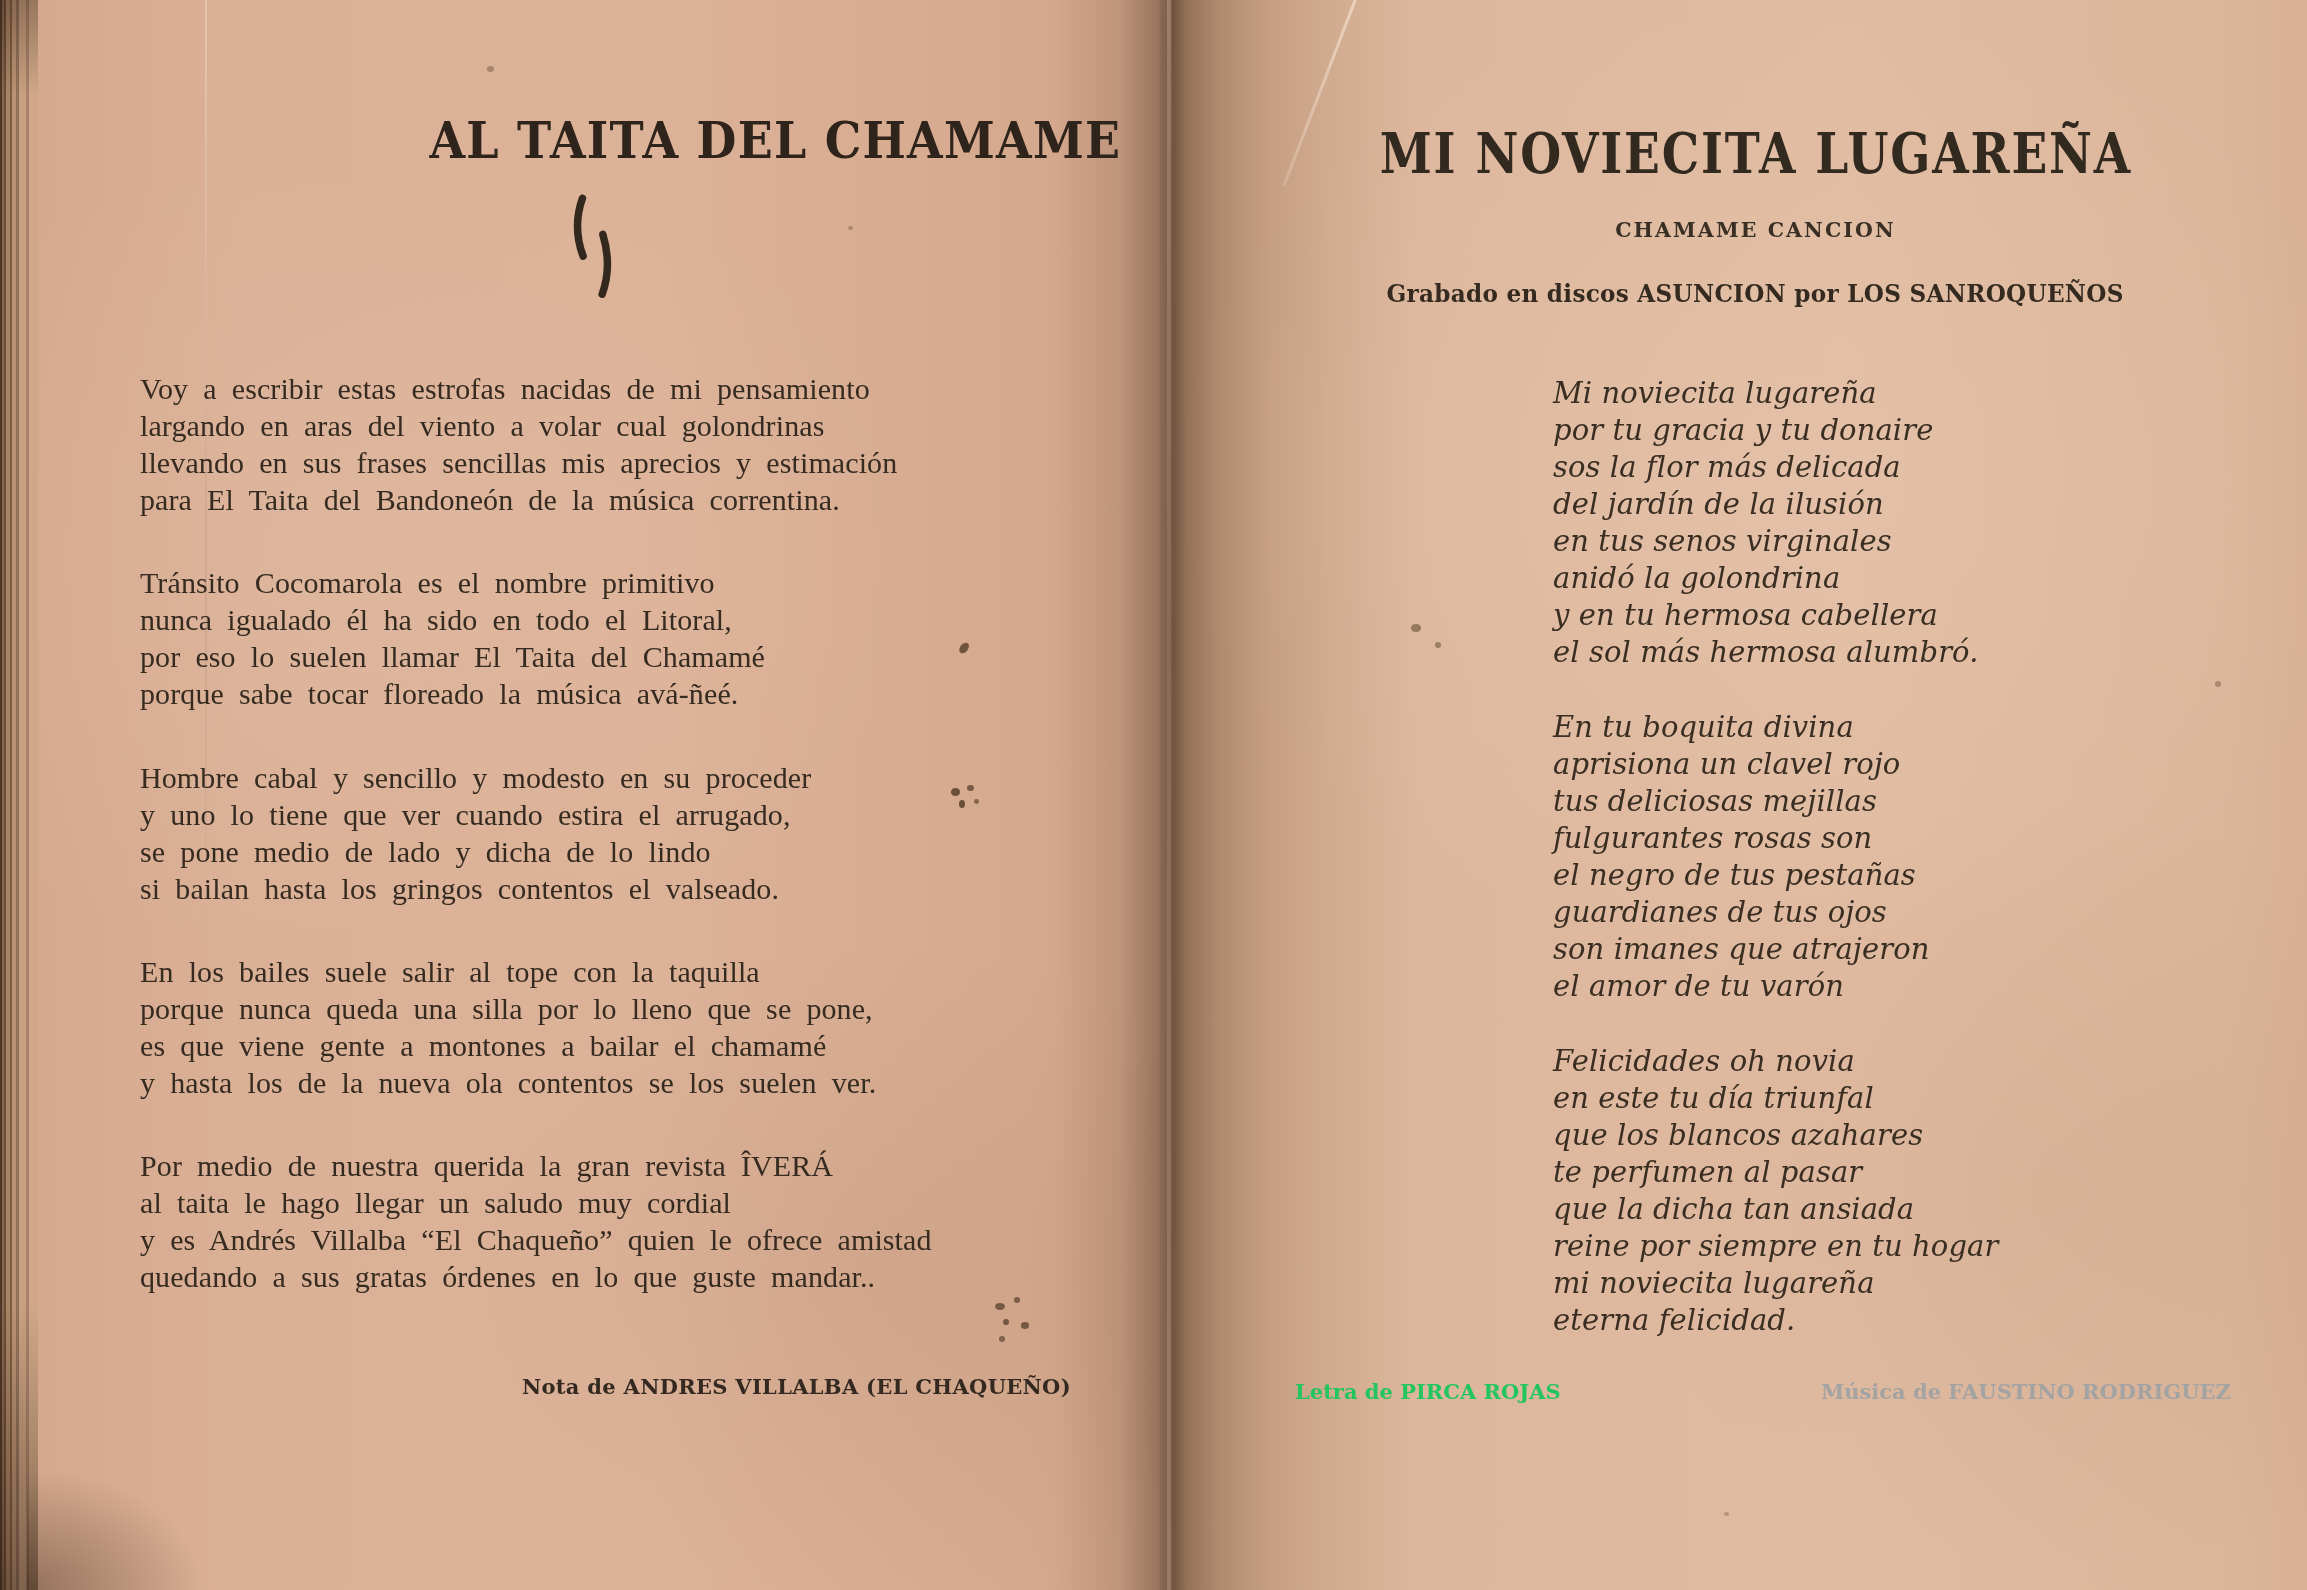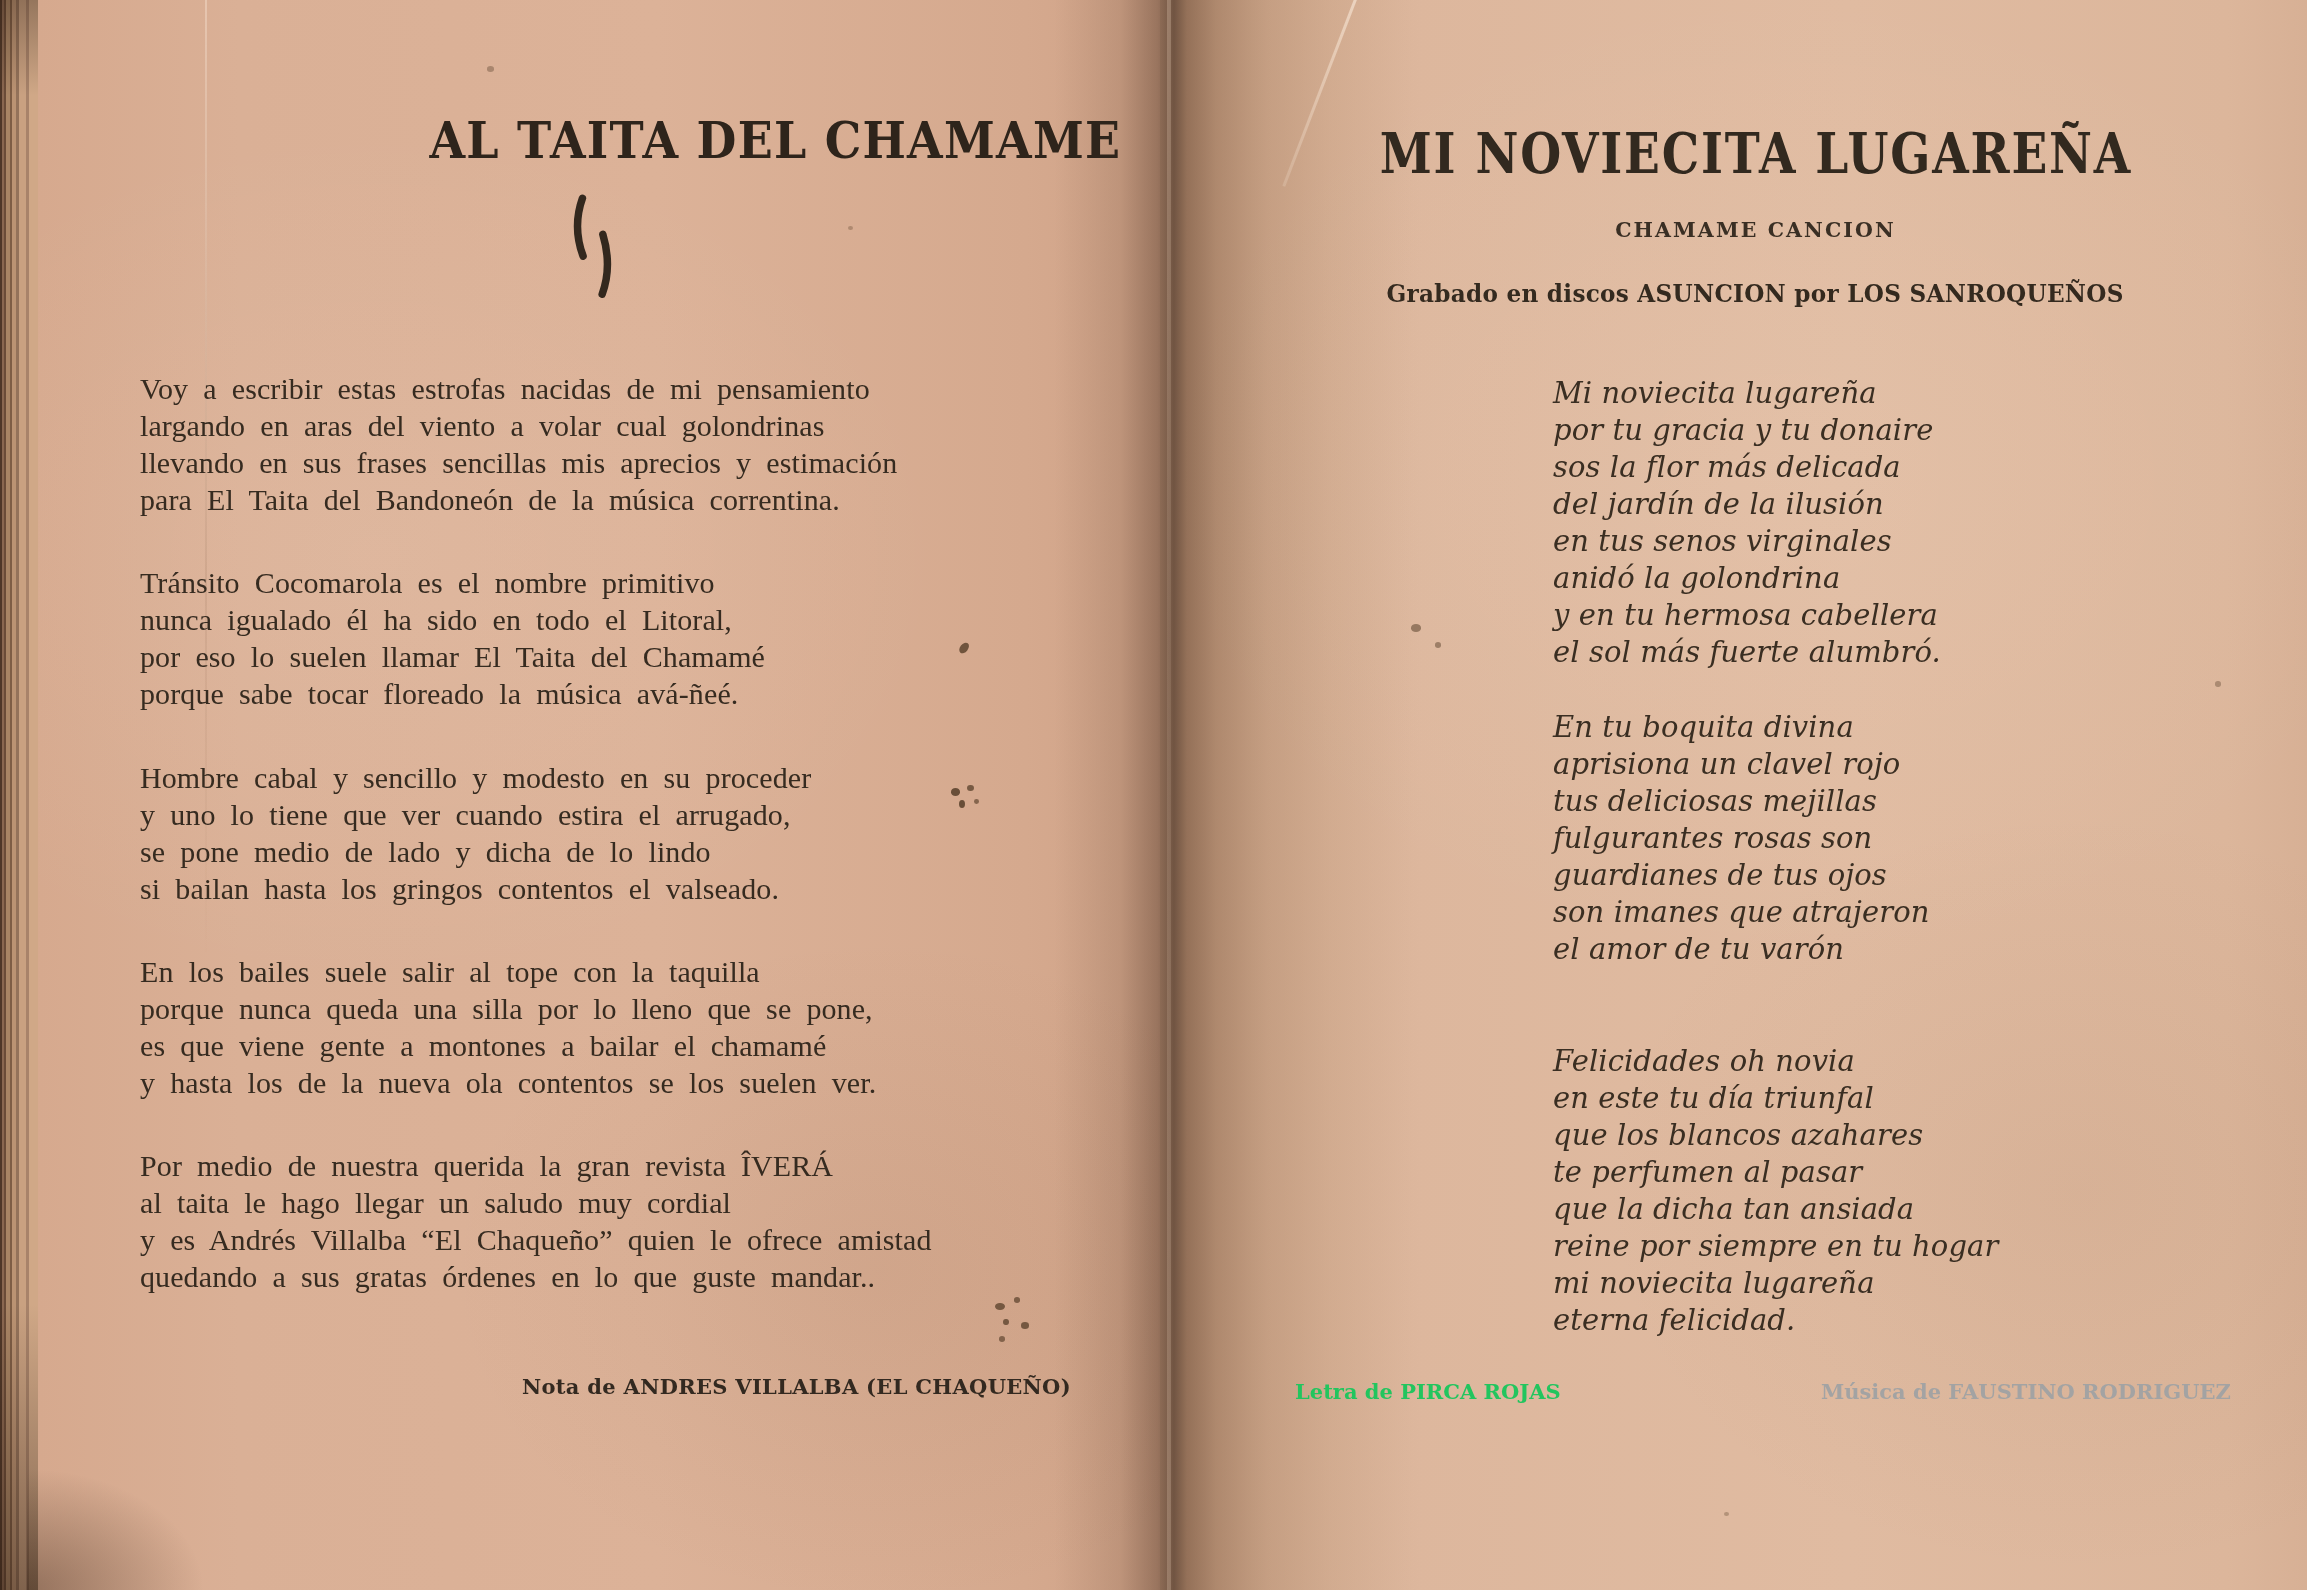--- a/index.html
+++ b/index.html
@@ -182,27 +182,28 @@
 </div>
 
 <div class="stanza stanza-right" style="top:375px">
     <div class="line">Mi noviecita lugareña</div>
     <div class="line">por tu gracia y tu donaire</div>
     <div class="line">sos la flor más delicada</div>
     <div class="line">del jardín de la ilusión</div>
     <div class="line">en tus senos virginales</div>
     <div class="line">anidó la golondrina</div>
     <div class="line">y en tu hermosa cabellera</div>
-    <div class="line">el sol más fuerte alumbró.</div>
+    <div class="line">el sol más hermosa alumbró.</div>
   </div>
 <div class="stanza stanza-right" style="top:709px">
     <div class="line">En tu boquita divina</div>
     <div class="line">aprisiona un clavel rojo</div>
     <div class="line">tus deliciosas mejillas</div>
     <div class="line">fulgurantes rosas son</div>
+    <div class="line">el negro de tus pestañas</div>
     <div class="line">guardianes de tus ojos</div>
     <div class="line">son imanes que atrajeron</div>
     <div class="line">el amor de tu varón</div>
   </div>
 <div class="stanza stanza-right" style="top:1043px">
     <div class="line">Felicidades oh novia</div>
     <div class="line">en este tu día triunfal</div>
     <div class="line">que los blancos azahares</div>
     <div class="line">te perfumen al pasar</div>
     <div class="line">que la dicha tan ansiada</div>

